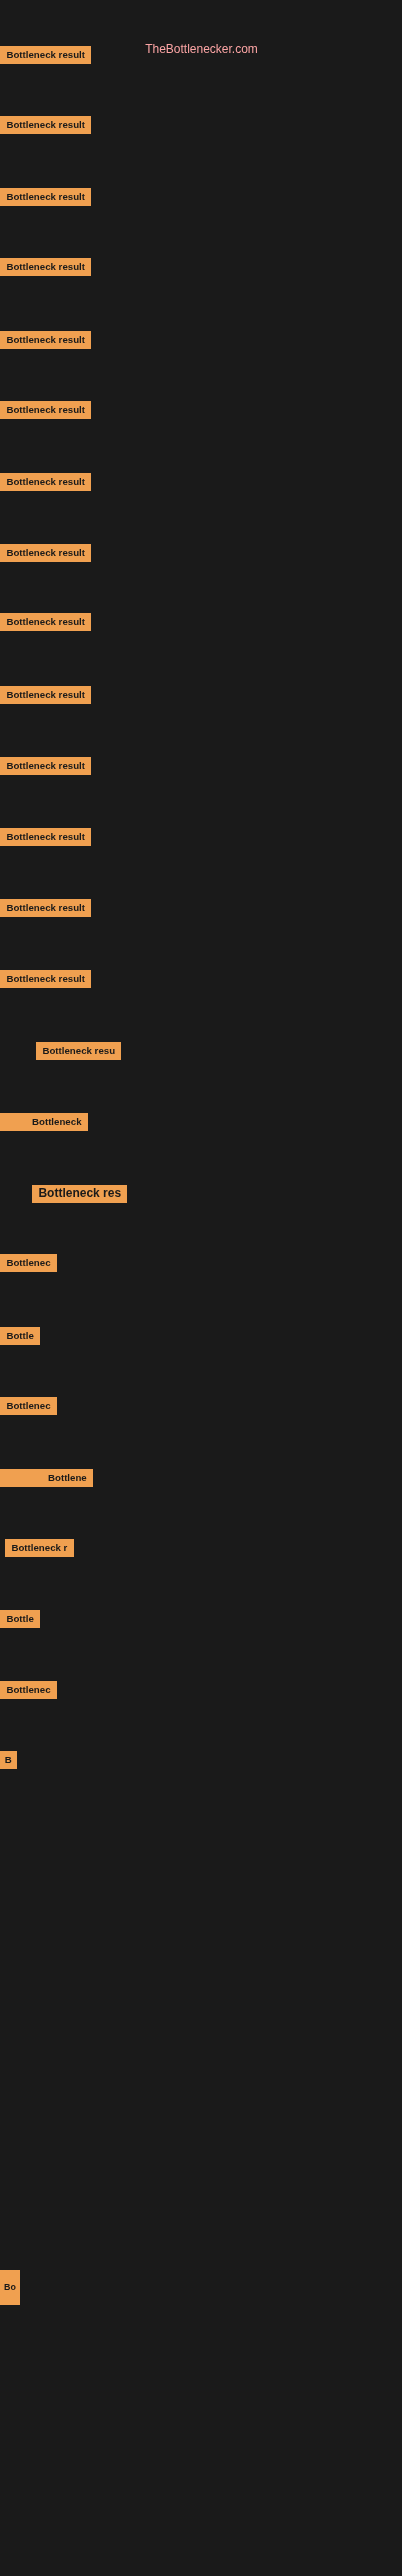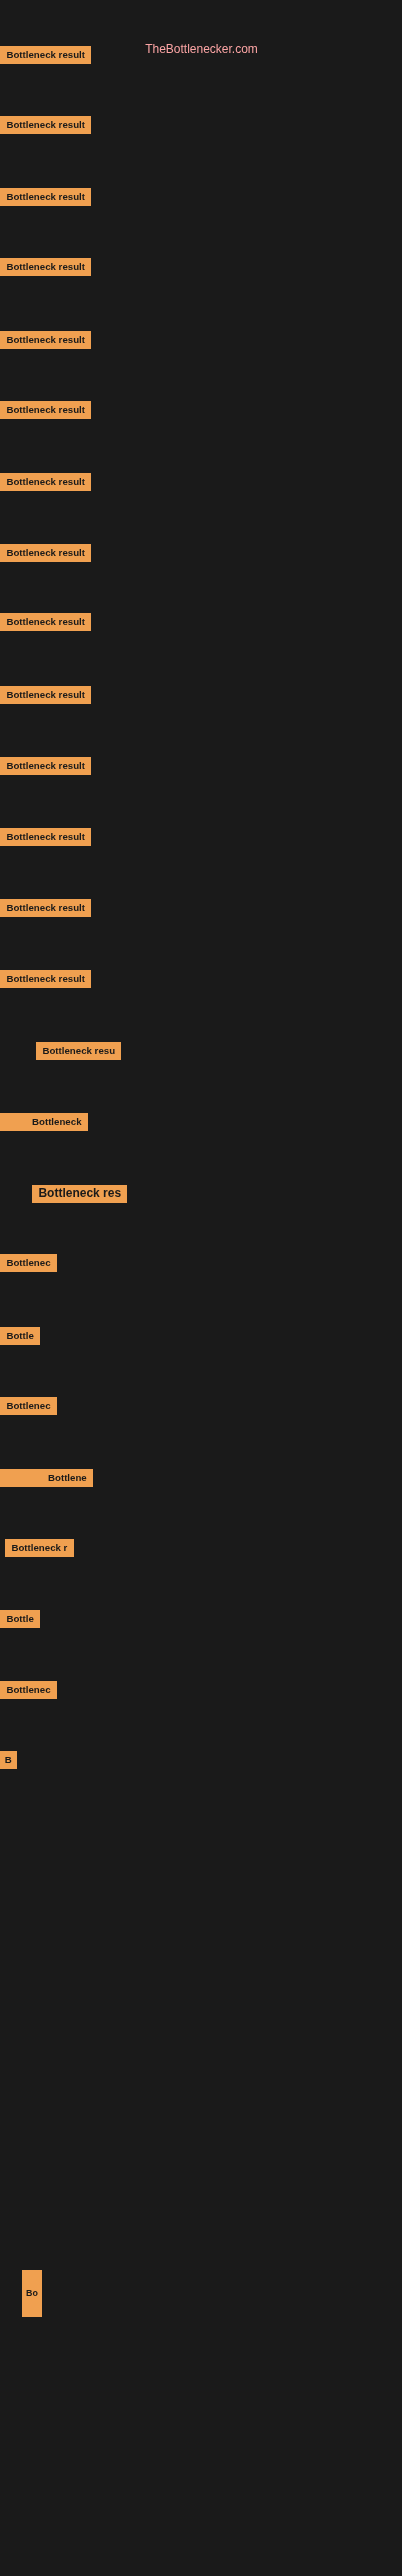--- a/index.html
+++ b/index.html
@@ -145,15 +145,15 @@
 
 <div style="position:absolute; top:1681px; left:0;" class="bottleneck-row">
   <span class="bottleneck-badge" style="font-size:9.7px;">Bottlenec</span>
 </div>
 
 <div style="position:absolute; top:1751px; left:0;" class="bottleneck-row">
   <span class="bottleneck-badge" style="font-size:9.7px; padding:3.2px 4.8px;">B</span>
 </div>
 
 <div style="position:absolute; top:2270px; left:0;" class="bottleneck-row">
-  <span class="bottleneck-badge" style="font-size:8.9px; padding:18px 4px;margin-left:22px;">Bo</span>
+  <span class="bottleneck-badge" style="font-size:8.9px; padding:12px 4px;">Bo</span>
 </div>
 
 
 </body></html>

